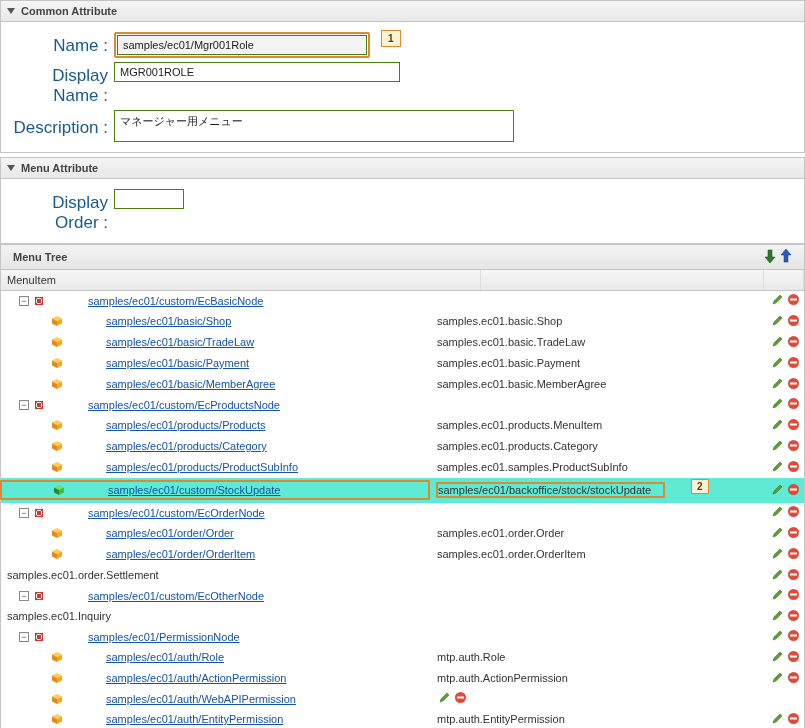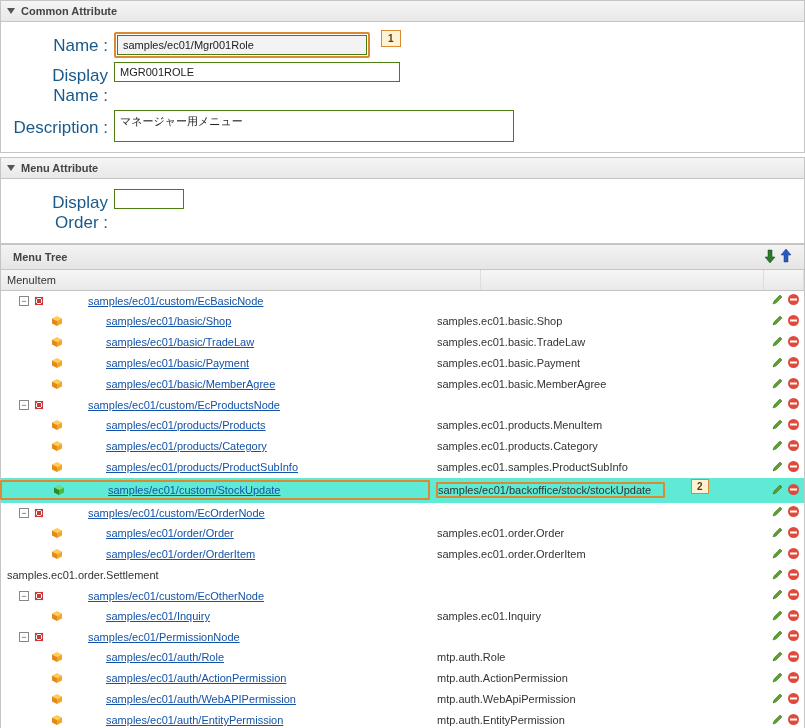--- a/index.html
+++ b/index.html
@@ -516,28 +516,20 @@
       <div class="actions">
         <span class="pencil-icon"><svg viewBox="0 0 13 13">
             <use href="#pencil"></use>
           </svg></span>
         <span class="minus-icon"><svg viewBox="0 0 13 13">
             <use href="#minus"></use>
           </svg></span>
       </div>
     </div>
     <div class="tree-row">
-      <div class="col1">
-        <span class="indent" style="width: 36px;"></span>
-        <span class="no-expander"></span>
-        <span class="cube-icon"><svg viewBox="0 0 12 12" width="12" height="12">
-            <use href="#cube-orange"></use>
-          </svg></span>
-        <span class="link">samples/ec01/Inquiry</span>
-      </div>
       <div class="col2">samples.ec01.Inquiry</div>
       <div class="actions">
         <span class="pencil-icon"><svg viewBox="0 0 13 13">
             <use href="#pencil"></use>
           </svg></span>
         <span class="minus-icon"><svg viewBox="0 0 13 13">
             <use href="#minus"></use>
           </svg></span>
       </div>
     </div>
@@ -600,21 +592,20 @@
     </div>
     <div class="tree-row">
       <div class="col1">
         <span class="indent" style="width: 36px;"></span>
         <span class="no-expander"></span>
         <span class="cube-icon"><svg viewBox="0 0 12 12" width="12" height="12">
             <use href="#cube-orange"></use>
           </svg></span>
         <span class="link">samples/ec01/auth/WebAPIPermission</span>
       </div>
-      <div class="col2">mtp.auth.WebApiPermission</div>
       <div class="actions">
         <span class="pencil-icon"><svg viewBox="0 0 13 13">
             <use href="#pencil"></use>
           </svg></span>
         <span class="minus-icon"><svg viewBox="0 0 13 13">
             <use href="#minus"></use>
           </svg></span>
       </div>
     </div>
     <div class="tree-row">

